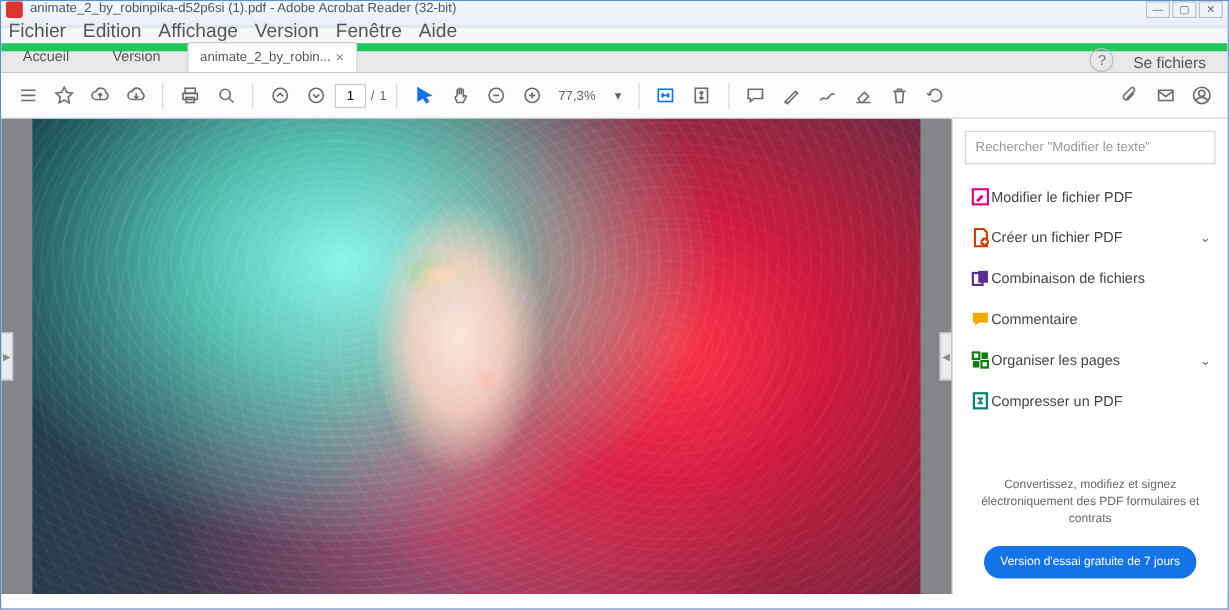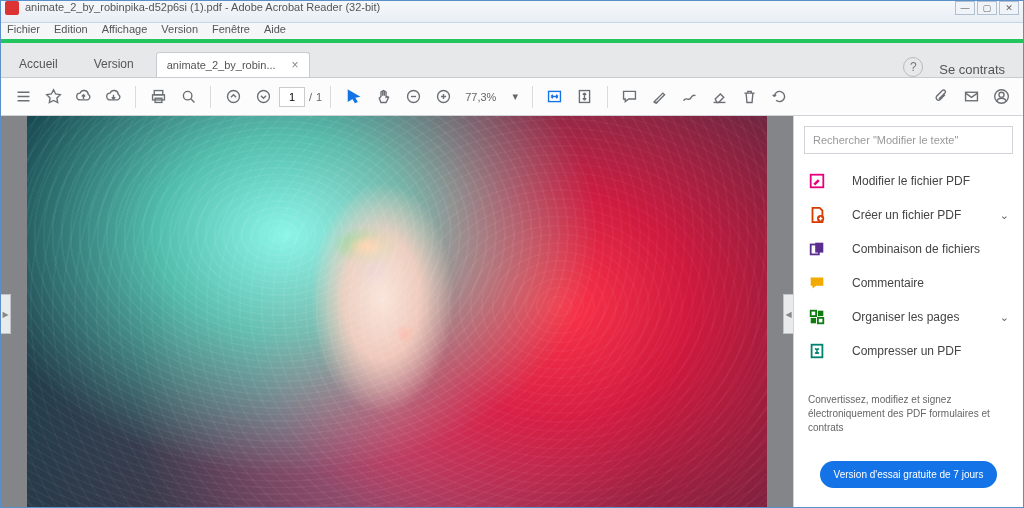--- a/index.html
+++ b/index.html
@@ -2,25 +2,25 @@
 <html><head>
 <meta charset="utf-8">
 <style>
 *{margin:0;padding:0;box-sizing:border-box;font-family:"Segoe UI",Arial,sans-serif}
 body{width:1024px;height:508px;overflow:hidden;background:#fff;border:1px solid #5a8fc9}
 .titlebar{height:22px;background:linear-gradient(#f5f8fb,#e8eef5);border-bottom:1px solid #c5d5e6;display:flex;padding:0 4px;font-size:11px;color:#555}
 .titlebar .appicon{width:14px;height:14px;background:#d33;margin-right:6px;border-radius:2px}
 .titlebar .title{flex:1}
 .winbtns{display:flex;gap:2px}
 .winbtn{width:20px;height:14px;border:1px solid #b0c0d0;background:#f0f4f8;display:flex;align-items:center;justify-content:center;font-size:9px;color:#666;cursor:pointer}
-.menubar{height:20px;background:#f4f6f8;border-bottom:4px solid #22c55e;display:flex;align-items:flex-start;padding:0 6px;font-size:11px;color:#555}
+.menubar{height:20px;background:#f4f6f8;border-bottom:7px solid #22c55e;display:flex;align-items:flex-end;padding:0 6px;font-size:16px;color:#555}
 .menubar span{margin-right:14px;cursor:pointer}
-.tabbar{height:35px;background:#e6e8ea;display:flex;align-items:flex-end;border-bottom:1px solid #c8ccd0}
+.tabbar{height:18px;background:#e6e8ea;display:flex;align-items:flex-end;border-bottom:1px solid #c8ccd0}
 .maintab{padding:6px 18px;font-size:12px;color:#555;cursor:pointer}
-.doctab{background:#fff;border:1px solid #c8ccd0;border-bottom:none;padding:5px 10px;font-size:11px;color:#555;display:flex;align-items:center;gap:16px;border-radius:3px 3px 0 0;margin-left:4px;cursor:pointer}
+.doctab{background:#fff;border:1px solid #c8ccd0;border-bottom:none;padding:5px 10px;font-size:11px;color:#555;display:flex;align-items:center;gap:4px;border-radius:3px 3px 0 0;margin-left:4px;cursor:pointer}
 .doctab .x{color:#888;font-size:12px;cursor:pointer}
 .tabbar .spacer{flex:1}
 .helpicon{width:20px;height:20px;border:1px solid #bbb;border-radius:50%;display:flex;align-items:center;justify-content:center;font-size:12px;color:#777;margin-right:16px;cursor:pointer}
 .signin{font-size:13px;color:#555;margin-right:18px;cursor:pointer}
 .toolbar{height:38px;background:#fcfcfd;border-bottom:1px solid #d0d4d8;display:flex;align-items:center;padding:0 8px;gap:2px}
 .tbtn{width:28px;height:28px;display:flex;align-items:center;justify-content:center;color:#6b6f73;cursor:pointer;border-radius:3px}
 .tbtn svg{width:17px;height:17px;fill:none;stroke:#6b6f73;stroke-width:1.6}
 .tbtn.blue svg{stroke:#1473e6}
 .sep{width:1px;height:22px;background:#d8dcdf;margin:0 6px}
 .pagenum{display:flex;align-items:center;gap:4px;font-size:11px;color:#666}
@@ -55,25 +55,25 @@
     repeating-radial-gradient(ellipse 720px 580px at 72% 48%, rgba(255,255,255,0.10) 0 2px, rgba(0,0,0,0) 2px 11px),
     radial-gradient(circle at 50% 45%, rgba(0,0,0,0) 53%, rgba(0,0,0,0.20) 100%);
   mix-blend-mode:soft-light;
 }
 .handle{position:absolute;top:50%;transform:translateY(-50%);width:10px;height:40px;background:#e8eaec;border:1px solid #c0c4c8;display:flex;align-items:center;justify-content:center;font-size:8px;color:#888;cursor:pointer}
 .handle.left{left:0;border-left:none}
 .handle.right{right:0;border-right:none}
 .rightpanel{width:230px;background:#fff;border-left:1px solid #d0d4d8;display:flex;flex-direction:column;padding:10px 10px 8px 10px;overflow:hidden}
 .search{height:28px;border:1px solid #d0d4d8;padding:0 8px;font-size:11px;color:#999;display:flex;align-items:center;margin-bottom:10px}
 .toollist{flex:1;overflow:hidden}
-.toolitem{display:flex;align-items:center;padding:8px 4px;font-size:12px;color:#444;cursor:pointer;gap:26px}
+.toolitem{display:flex;align-items:center;padding:8px 4px;font-size:12px;color:#444;cursor:pointer;gap:0}
 .toolitem .ico{width:18px;height:18px;flex-shrink:0}
 .toolitem .chev{margin-left:auto;font-size:11px;color:#666}
-.promo{text-align:left;font-size:10px;color:#666;line-height:1.4;padding:8px 4px 10px}
-.trialbtn{background:#1473e6;color:#fff;font-size:10px;padding:8px 14px;border-radius:14px;border:none;cursor:pointer;display:block;margin:16px auto}
+.promo{text-align:center;font-size:10px;color:#666;line-height:1.4;padding:8px 4px 10px}
+.trialbtn{background:#1473e6;color:#fff;font-size:10px;padding:8px 14px;border-radius:14px;border:none;cursor:pointer;display:block;margin:5px auto}
 </style>
 </head>
 <body>
 
 <div class="titlebar">
   <div class="appicon"></div>
   <div class="title">animate_2_by_robinpika-d52p6si (1).pdf - Adobe Acrobat Reader (32-bit)</div>
   <div class="winbtns">
     <div class="winbtn">—</div>
     <div class="winbtn">▢</div>
@@ -92,21 +92,21 @@
 
 <div class="tabbar">
   <div class="maintab">Accueil</div>
   <div class="maintab">Version</div>
   <div class="doctab">
     <span>animate_2_by_robin...</span>
     <span class="x">×</span>
   </div>
   <div class="spacer"></div>
   <div class="helpicon">?</div>
-  <div class="signin">Se contrats</div>
+  <div class="signin">Se fichiers</div>
 </div>
 
 <div class="toolbar">
   <div class="tbtn">
       <svg viewBox="0 0 20 20">
         <path d="M3 5h14M3 10h14M3 15h14"></path>
       </svg>
     </div>
   <div class="tbtn">
       <svg viewBox="0 0 20 20">

